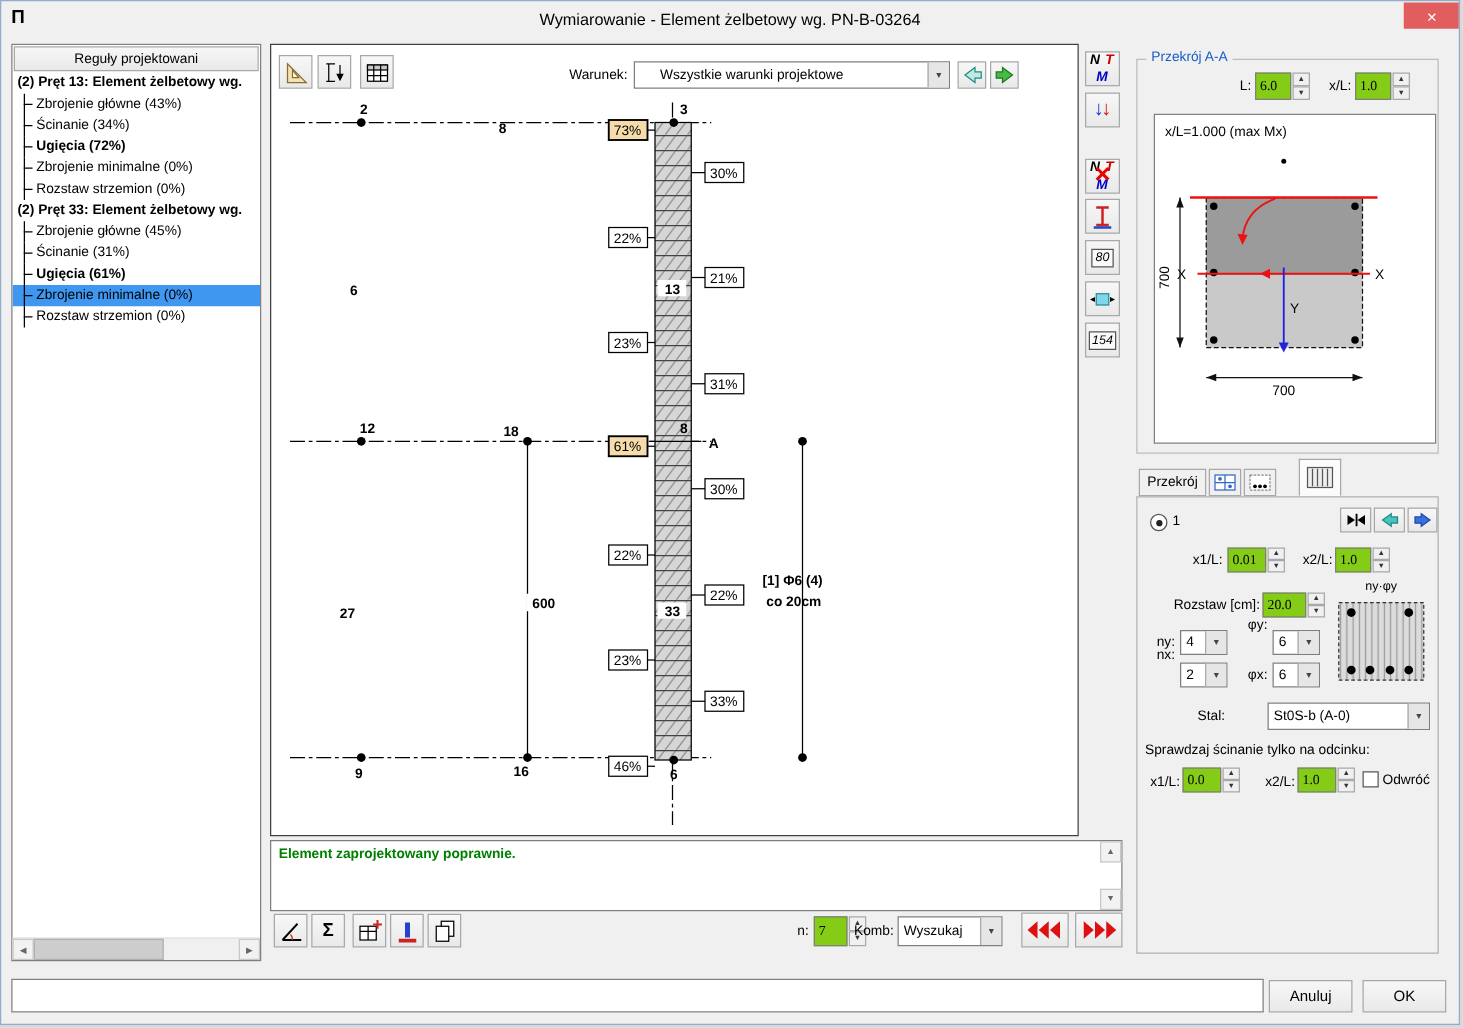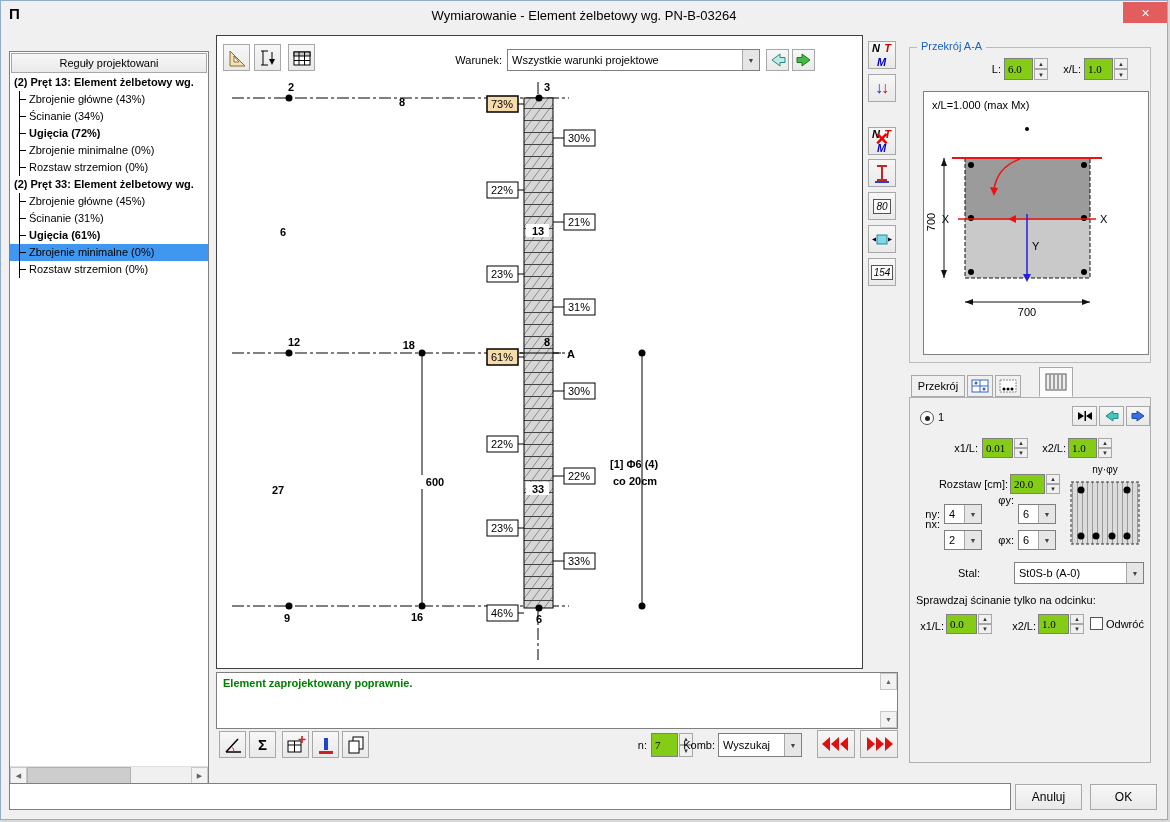--- a/index.html
+++ b/index.html
@@ -5,21 +5,21 @@
   html,body{margin:0;padding:0;width:1170px;height:822px;background:#d8d8d8;}
   .win{position:relative;width:1168px;height:820px;background:#f0f0f0;border:1px solid #90aecb;
        font-family:"Liberation Sans",sans-serif;font-size:11px;color:#000;overflow:hidden;box-sizing:border-box;}
   .abs{position:absolute;}
   .lbl{display:flex;align-items:center;}
   .r{justify-content:flex-end;}
   .btn{border:1px solid #a8a8a8;background:linear-gradient(#f7f7f7,#e9e9e9);display:flex;align-items:center;justify-content:center;box-sizing:border-box;}
   .sunk{border:1px solid #7f7f7f;background:#fff;box-sizing:border-box;}
   .close{background:#e25d5d;color:#fff;display:flex;align-items:center;justify-content:center;font-size:14px;}
   
-  .treebox{background:#fff;overflow:hidden;margin-top:16px;}
+  .treebox{background:#fff;overflow:hidden;}
   .tree-header{height:20px;margin:1px;font-size:11px;}
   .trow{height:17px;line-height:17px;white-space:nowrap;padding-left:4px;position:relative;font-size:11px;}
   .trow.g{font-weight:bold;}
   .trow.ch{padding-left:19px;}
   .trow.ch::before{content:"";position:absolute;left:9px;top:0;height:100%;width:1px;background:#000;}
   .trow.ch::after{content:"";position:absolute;left:9px;top:8px;width:7px;height:1px;background:#000;}
   .trow.b{font-weight:bold;}
   .trow.sel{background:#3f97f0;}
   .hscroll{height:17px;display:flex;background:#f0f0f0;border-top:1px solid #e0e0e0;}
   .sbb{width:17px;height:17px;background:#f2f2f2;border:1px solid #c8c8c8;display:flex;align-items:center;justify-content:center;font-size:7px;color:#666;box-sizing:border-box;}
@@ -199,21 +199,21 @@
     <div class="abs btn" style="left:71px;top:8px;width:27px;height:27px;">
       <svg width="22" height="22">
           <rect x="3" y="5" width="16" height="13" fill="#fff" stroke="#000"></rect>
           <rect x="3" y="5" width="16" height="4" fill="#c8c8c8" stroke="#000"></rect>
           <line x1="8" y1="5" x2="8" y2="18" stroke="#000"></line>
           <line x1="13.5" y1="5" x2="13.5" y2="18" stroke="#000"></line>
           <line x1="3" y1="13.5" x2="19" y2="13.5" stroke="#000"></line>
         </svg>
     </div>
     <div class="abs lbl r" style="left:225px;top:13px;width:60px;height:22px;">Warunek:</div>
-    <div class="abs dd" style="left:290px;top:13px;width:253px;height:22px;">
+    <div class="abs dd" style="left:290px;top:13px;width:253px;height:22px;padding-left:16px;">
       <span class="txt">Wszystkie warunki projektowe</span>
       <span class="da">▼</span>
     </div>
     <div class="abs btn" style="left:549px;top:13px;width:23px;height:22px;">
       <svg width="18" height="16">
           <path d="M11,2 L3,8 L11,14 V10.5 H16 V5.5 H11 Z" fill="#bfe9e2" stroke="#1f8d84"></path>
         </svg>
     </div>
     <div class="abs btn" style="left:575px;top:13px;width:23px;height:22px;">
       <svg width="18" height="16">

